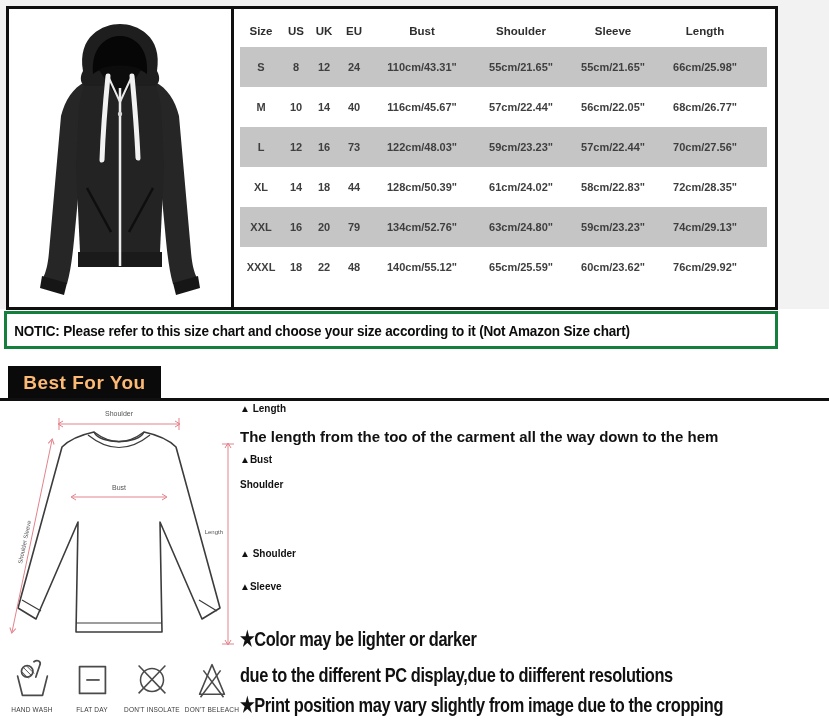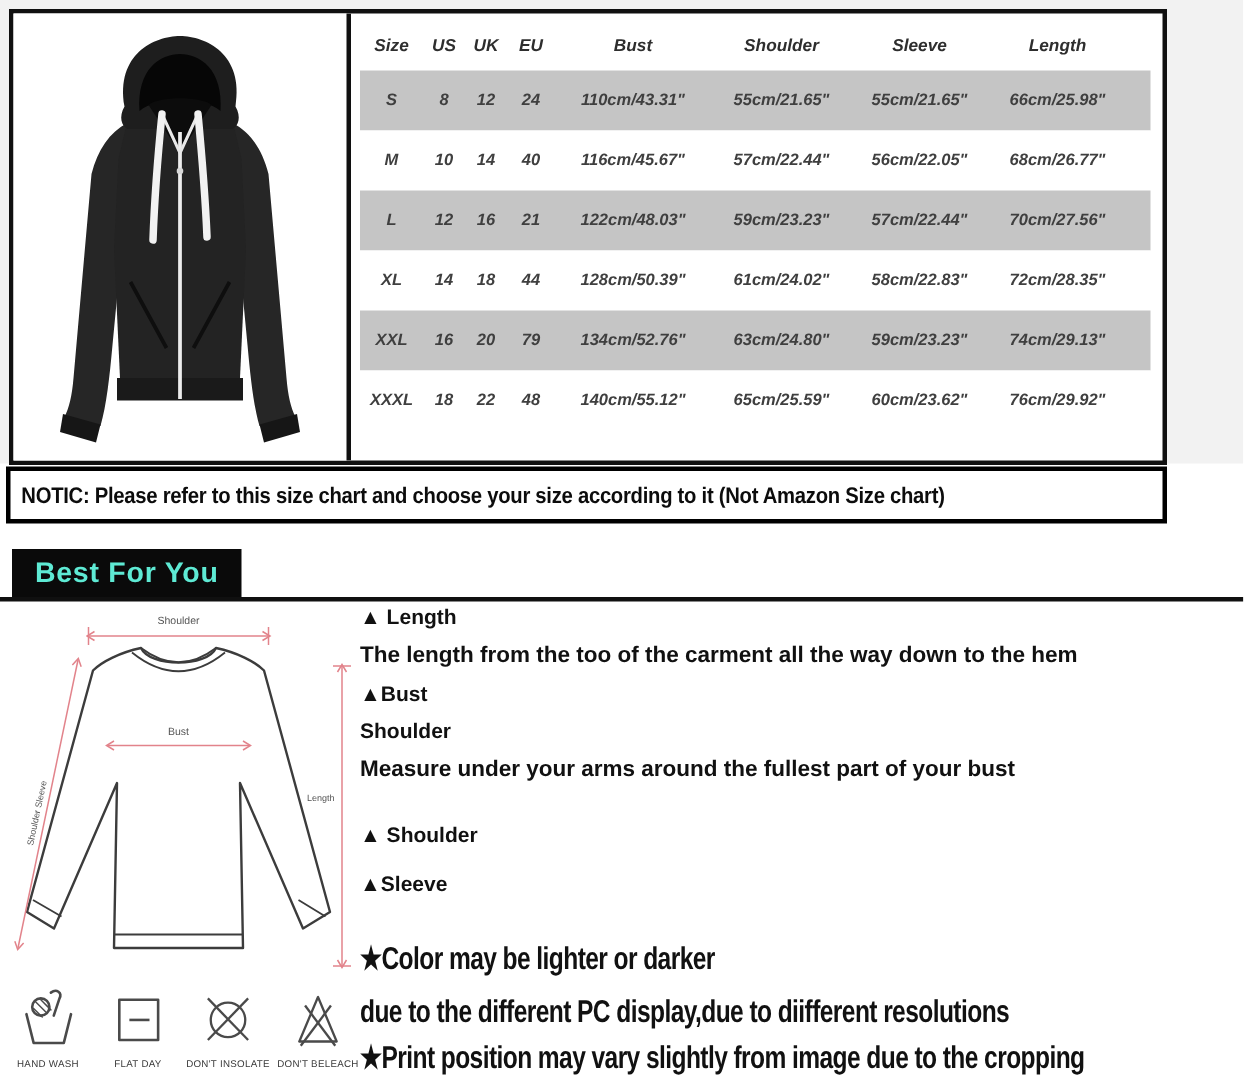--- a/index.html
+++ b/index.html
@@ -3,44 +3,44 @@
 <meta charset="utf-8">
 <style>
   html,body{margin:0;padding:0;background:#ffffff;}
   .page{position:relative;width:829px;height:728px;background:#ffffff;overflow:hidden;
         font-family:"Liberation Sans",sans-serif;color:#222;}
   .top-bg{position:absolute;left:0;top:0;width:829px;height:309px;background:#f2f2f2;}
 
   
   .top-box{position:absolute;left:6px;top:6px;width:766px;height:298px;border:3px solid #101010;background:#fff;}
   .jacket-panel{position:absolute;left:0;top:0;width:222px;height:100%;border-right:3px solid #101010;background:#fff;display:flex;align-items:center;justify-content:center;}
-  .table-panel{position:absolute;left:225px;top:0;right:0;bottom:0;padding:6px 8px 0 6px;font-style:italic;}
+  .table-panel{position:absolute;left:225px;top:0;right:0;bottom:0;padding:6px 8px 0 6px;}
   .t-row{display:grid;grid-template-columns:42px 28px 28px 32px 104px 94px 90px 94px;align-items:center;}
   .t-head{height:32px;font-weight:700;font-size:11.5px;color:#2e2e2e;}
   .t-stripe{height:40px;background:#c5c5c5;}
   .t-plain{height:40px;background:#ffffff;}
   .t-cell{text-align:center;font-size:11px;font-weight:700;color:#3f3f3f;white-space:nowrap;}
   .t-head .t-cell{font-size:11.5px;color:#2e2e2e;}
 
   
-  .notic-box{position:absolute;left:4px;top:311px;width:768px;height:32px;border:3px solid #000000;background:#fff;display:flex;align-items:center;}
+  .notic-box{position:absolute;left:4px;top:311px;width:768px;height:32px;border:3px solid #15803d;background:#fff;display:flex;align-items:center;}
   .notic-text{font-size:15px;font-weight:700;color:#0c0c0c;white-space:nowrap;padding-left:8px;
               transform:scaleX(0.9);transform-origin:left center;letter-spacing:-0.2px;}
 
   
   .bfy-box{position:absolute;left:8px;top:366px;width:153px;height:33px;background:#0a0a0a;display:flex;align-items:center;justify-content:center;}
-  .bfy-title{color:#5eead4;font-size:19px;font-weight:700;letter-spacing:0.5px;}
+  .bfy-title{color:#fdba74;font-size:19px;font-weight:700;letter-spacing:0.5px;}
   .bfy-rule{position:absolute;left:0;top:398px;width:829px;height:3px;background:#101010;}
 
   
   .diagram-panel{position:absolute;left:2px;top:404px;width:234px;height:252px;background:#fff;}
 
   
   .note{position:absolute;left:240px;font-weight:700;color:#111;white-space:nowrap;}
-  .note-h{font-size:14px;}
+  .note-h{font-size:10px;}
   .note-b{font-size:15px;}
   .note-big{font-size:21px;letter-spacing:-0.5px;transform:scaleX(0.78);transform-origin:left center;}
 
   
   .care-row{position:absolute;left:4px;top:656px;width:236px;display:flex;justify-content:space-between;}
   .care-item{width:56px;display:flex;flex-direction:column;align-items:center;}
   .care-item svg{display:block;}
   .care-label{margin-top:4px;font-size:6.5px;font-weight:400;color:#3a3a3a;letter-spacing:0.2px;white-space:nowrap;}
 </style>
 </head>
@@ -102,21 +102,21 @@
           <div class="t-cell">40</div>
           <div class="t-cell">116cm/45.67"</div>
           <div class="t-cell">57cm/22.44"</div>
           <div class="t-cell">56cm/22.05"</div>
           <div class="t-cell">68cm/26.77"</div>
         </div>
         <div class="t-row t-stripe">
           <div class="t-cell">L</div>
           <div class="t-cell">12</div>
           <div class="t-cell">16</div>
-          <div class="t-cell">21</div>
+          <div class="t-cell">73</div>
           <div class="t-cell">122cm/48.03"</div>
           <div class="t-cell">59cm/23.23"</div>
           <div class="t-cell">57cm/22.44"</div>
           <div class="t-cell">70cm/27.56"</div>
         </div>
         <div class="t-row t-plain">
           <div class="t-cell">XL</div>
           <div class="t-cell">14</div>
           <div class="t-cell">18</div>
           <div class="t-cell">44</div>
@@ -189,21 +189,20 @@
 
       <line x1="50" y1="36" x2="10" y2="228" stroke="#e2838b" stroke-width="1" marker-start="url(#ah-l)" marker-end="url(#ah-r)"></line>
       <text transform="translate(20,160) rotate(-78)" font-size="6" fill="#555">Shoulder Sleeve</text>
     </svg>
   </div>
 
   <div class="note note-h" style="top:403px">▲ Length</div>
   <div class="note note-b" style="top:428px">The length from the too of the carment all the way down to the hem</div>
   <div class="note note-h" style="top:454px">▲Bust</div>
   <div class="note note-h" style="top:479px">Shoulder</div>
-  <div class="note note-b" style="top:504px">Measure under your arms around the fullest part of your bust</div>
   <div class="note note-h" style="top:548px">▲ Shoulder</div>
   <div class="note note-h" style="top:581px">▲Sleeve</div>
   <div class="note note-big" style="top:627px">★Color may be lighter or darker</div>
   <div class="note note-big" style="top:663px">due to the different PC display,due to diifferent resolutions</div>
   <div class="note note-big" style="top:693px">★Print position may vary slightly from image due to the cropping</div>
 
   <div class="care-row">
     <div class="care-item">
       <svg width="44" height="46" viewBox="0 0 44 48" fill="none" stroke="#4a4a4a" stroke-width="1.8" stroke-linejoin="round" stroke-linecap="round">
         <path d="M7,21 L12,41 L33,41 L38,21"></path>

